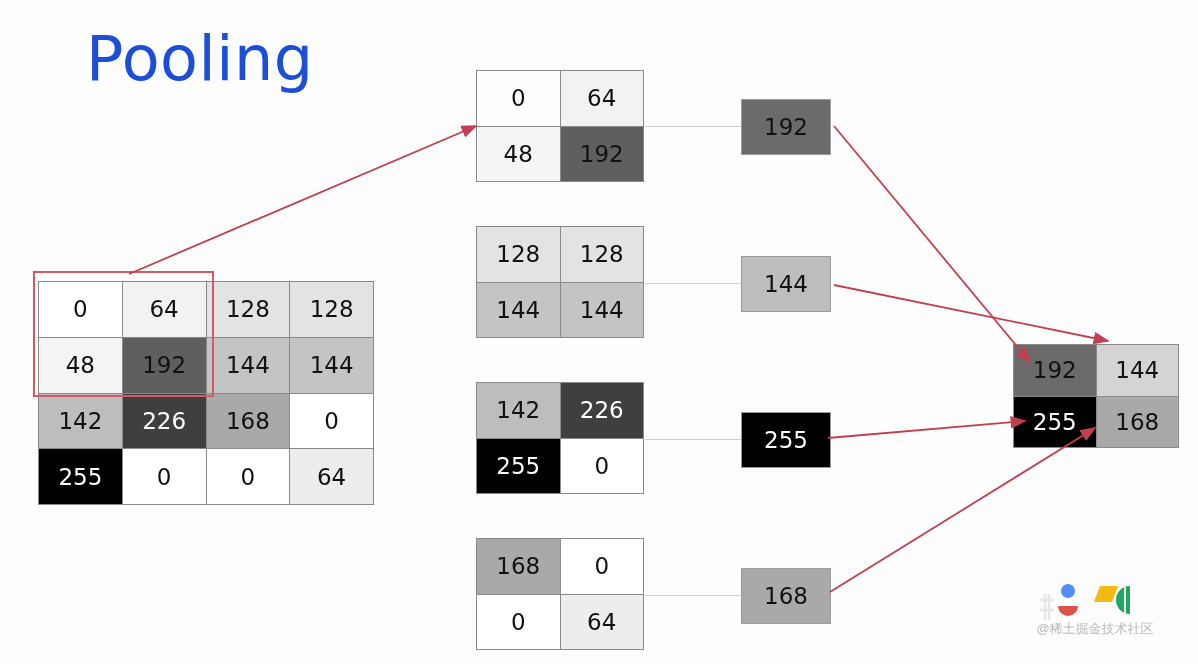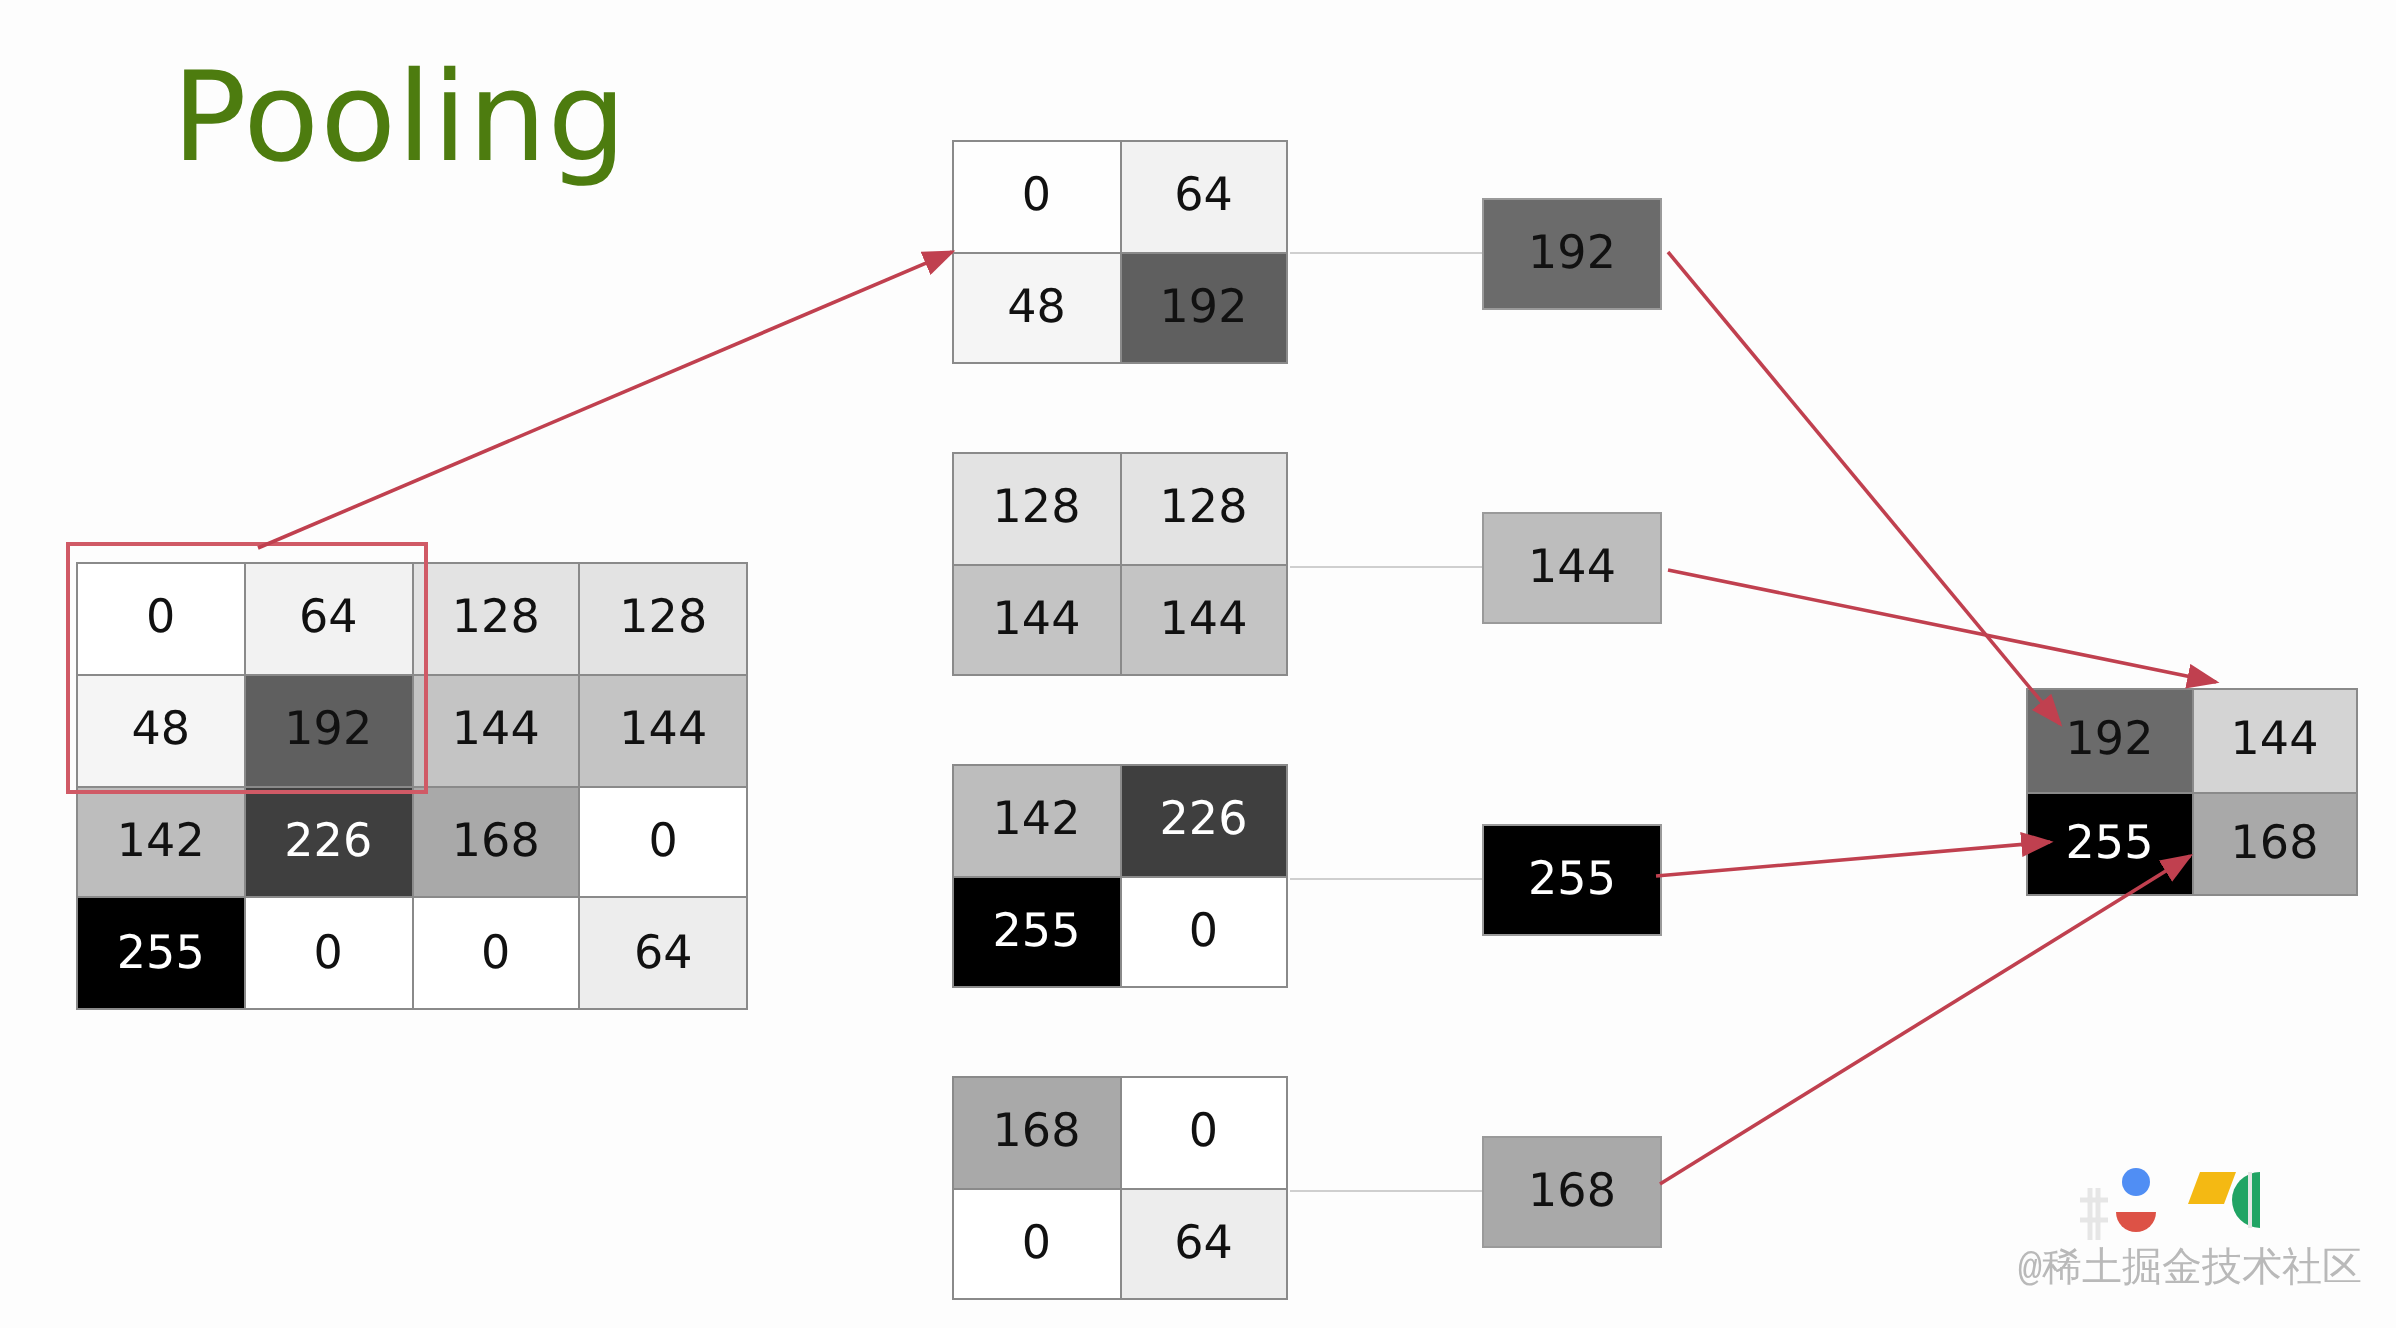--- a/index.html
+++ b/index.html
@@ -152,39 +152,39 @@
     top: 578px;
     width: 190px;
     height: 78px;
   }
   #watermark-text {
     position: absolute;
     left: 0;
     top: 42px;
     width: 190px;
     text-align: center;
-    font-size: 20px;
+    font-size: 13px;
     color: #b9b9b9;
-    font-family: Liberation Mono, monospace;
+    font-family: Liberation Sans, sans-serif;
     white-space: nowrap;
   }
   #watermark-logo {
     position: absolute;
     left: 38px;
     top: 0px;
     width: 120px;
     height: 52px;
   }
 </style>
 </head>
 <body>
 
 <div id="slide" style="background: rgb(253, 253, 253);">
 
-  <div id="title" style="color: #4d7c0f;">Pooling</div>
+  <div id="title" style="color: #1d4ed8;">Pooling</div>
 
   <div class="matrix" id="input-matrix">
       <div class="cell" style="background: rgb(255, 255, 255); color: rgb(17, 17, 17);">0</div>
       <div class="cell" style="background: rgb(242, 242, 242); color: rgb(17, 17, 17);">64</div>
       <div class="cell" style="background: rgb(227, 227, 227); color: rgb(17, 17, 17);">128</div>
       <div class="cell" style="background: rgb(227, 227, 227); color: rgb(17, 17, 17);">128</div>
       <div class="cell" style="background: rgb(245, 245, 245); color: rgb(17, 17, 17);">48</div>
       <div class="cell" style="background: rgb(95, 95, 95); color: rgb(17, 17, 17);">192</div>
       <div class="cell" style="background: rgb(196, 196, 196); color: rgb(17, 17, 17);">144</div>
       <div class="cell" style="background: rgb(196, 196, 196); color: rgb(17, 17, 17);">144</div>

